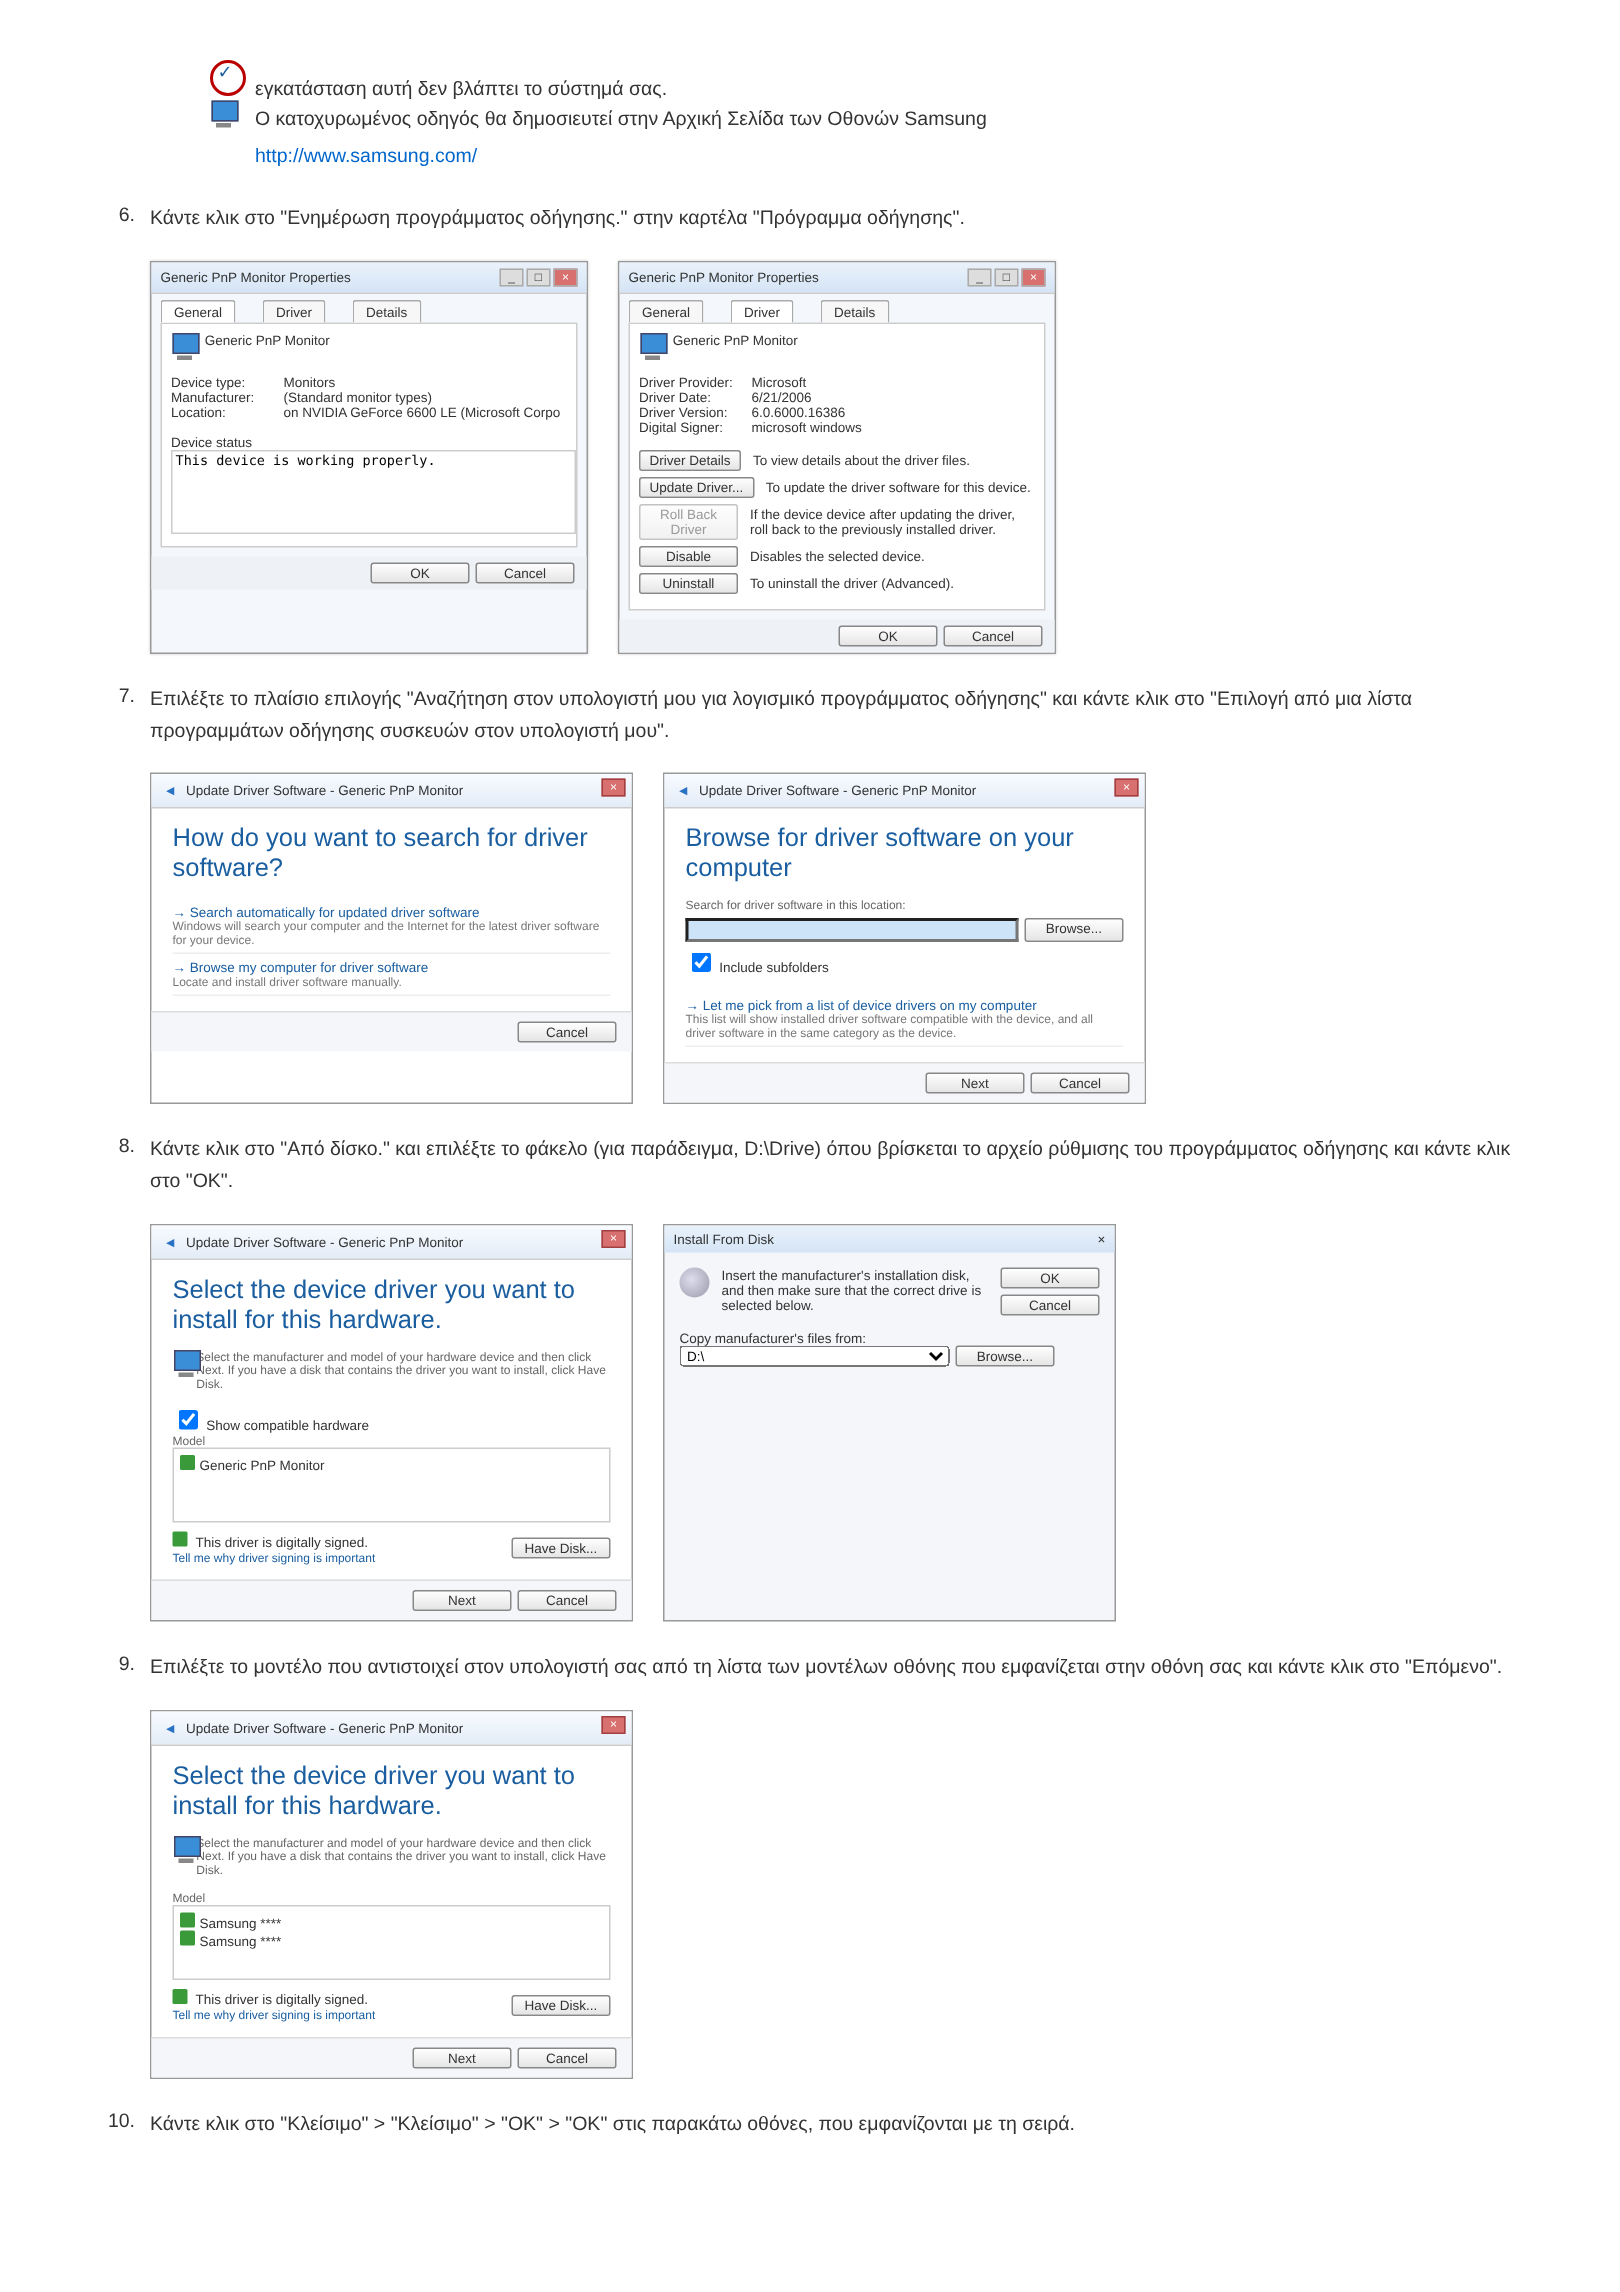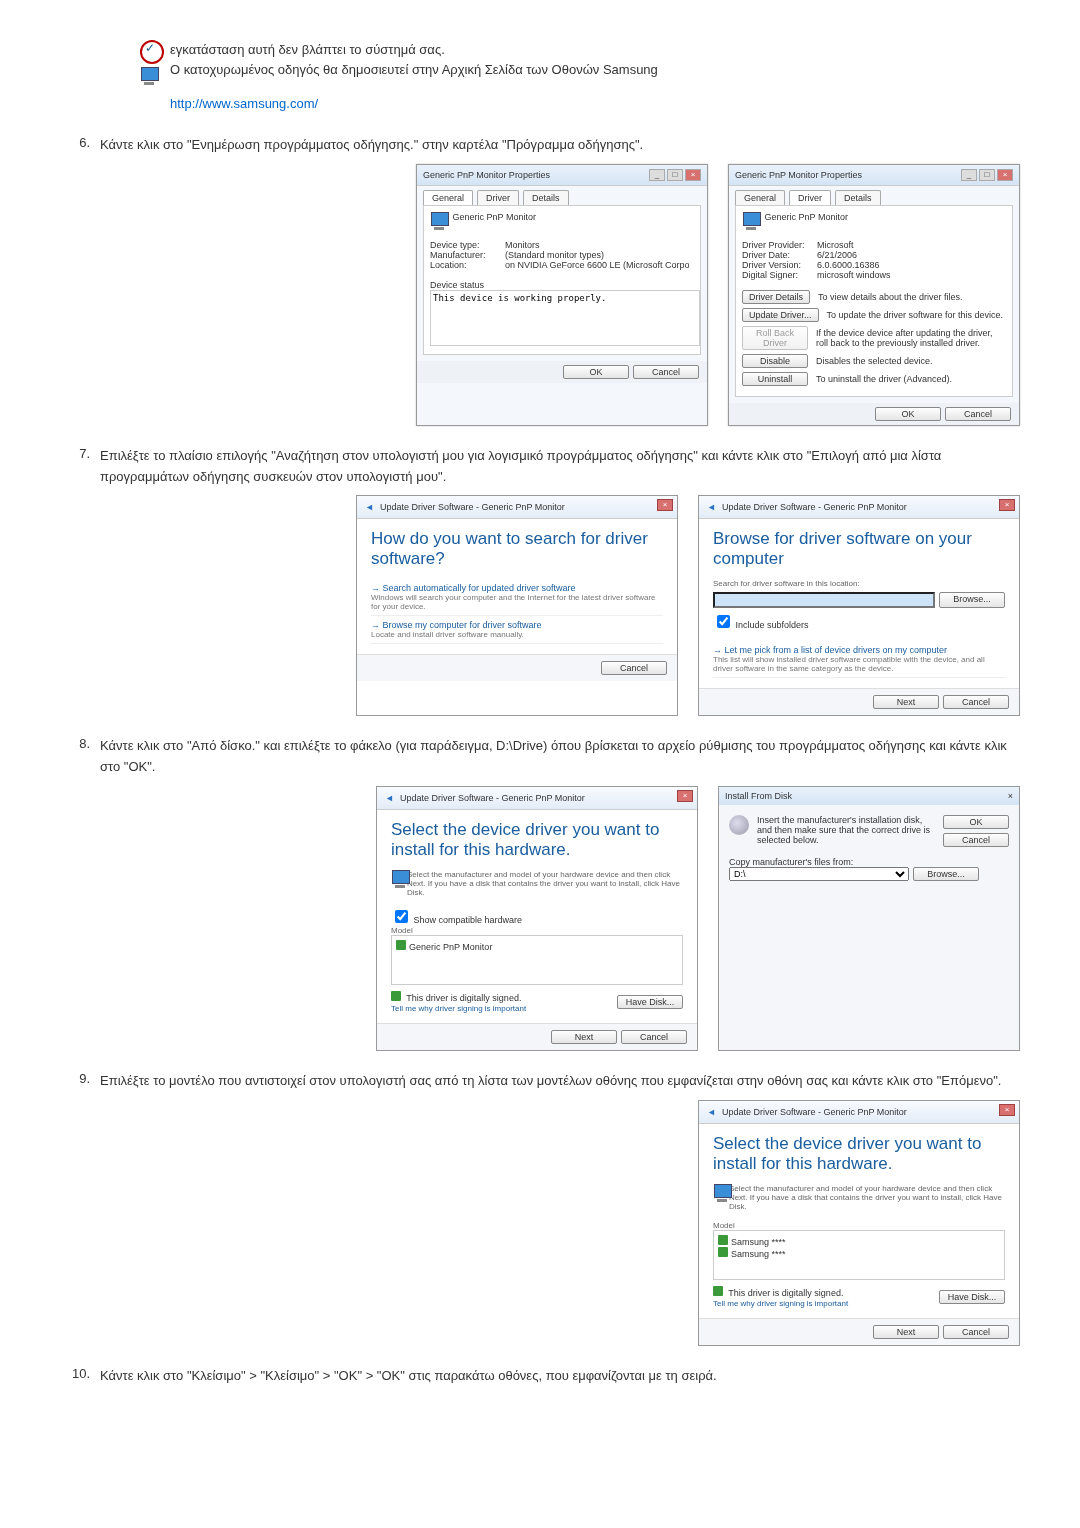--- a/index.html
+++ b/index.html
@@ -7,21 +7,21 @@
     font-size: 13px;
     color: #333;
     background: #fff;
     margin: 0;
     padding: 40px 60px;
     width: 1080px;
     box-sizing: border-box;
   }
   .intro-block {
     display: flex;
-    align-items: flex-start;
+    align-items: flex-end;
     margin-bottom: 8px;
     padding-left: 80px;
   }
   .intro-icon {
     width: 30px;
     flex-shrink: 0;
   }
   .intro-text {
     flex: 1;
     line-height: 1.5;
@@ -51,23 +51,22 @@
   ol li .step-content {
     flex: 1;
   }
   .step-text {
     line-height: 1.6;
   }
   .step-text b { font-weight: normal; }
   .img-row {
     display: flex;
     gap: 20px;
-    margin-top: 8px;
+    margin-top: 18px;
     margin-left: 0;
-    justify-content: flex-end;
   }
   .dialog {
     border: 1px solid #999;
     background: #f4f7fb;
     font-size: 9px;
     color: #333;
     width: 290px;
     box-shadow: 0 0 2px rgba(0,0,0,0.2);
   }
   .dialog .titlebar {
@@ -89,21 +88,21 @@
     background: #ddd;
     border: 1px solid #aaa;
     font-size: 8px;
     line-height: 10px;
     text-align: center;
   }
   .dialog .titlebar .winbtns .red { background: #d97070; color:#fff; }
   .dialog .tabs {
     display: flex;
     padding: 4px 6px 0 6px;
-    gap: 4px;
+    gap: 18px;
   }
   .dialog .tabs .tab {
     padding: 2px 8px;
     border: 1px solid #aaa;
     border-bottom: none;
     background: #f7f7f7;
     border-radius: 2px 2px 0 0;
   }
   .dialog .tabs .tab.active { background: #fff; }
   .dialog .body {

